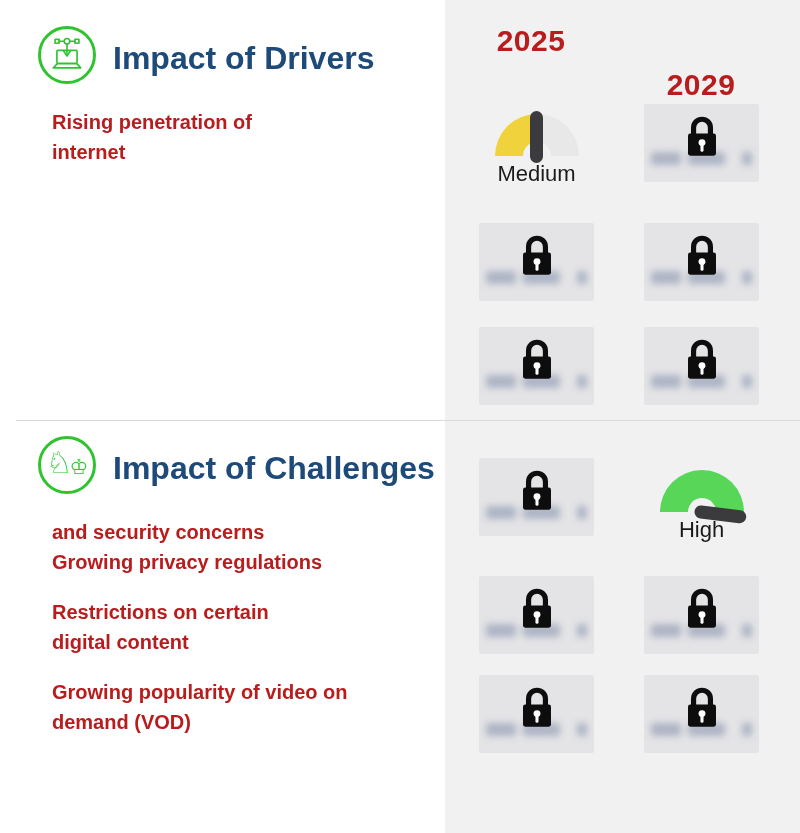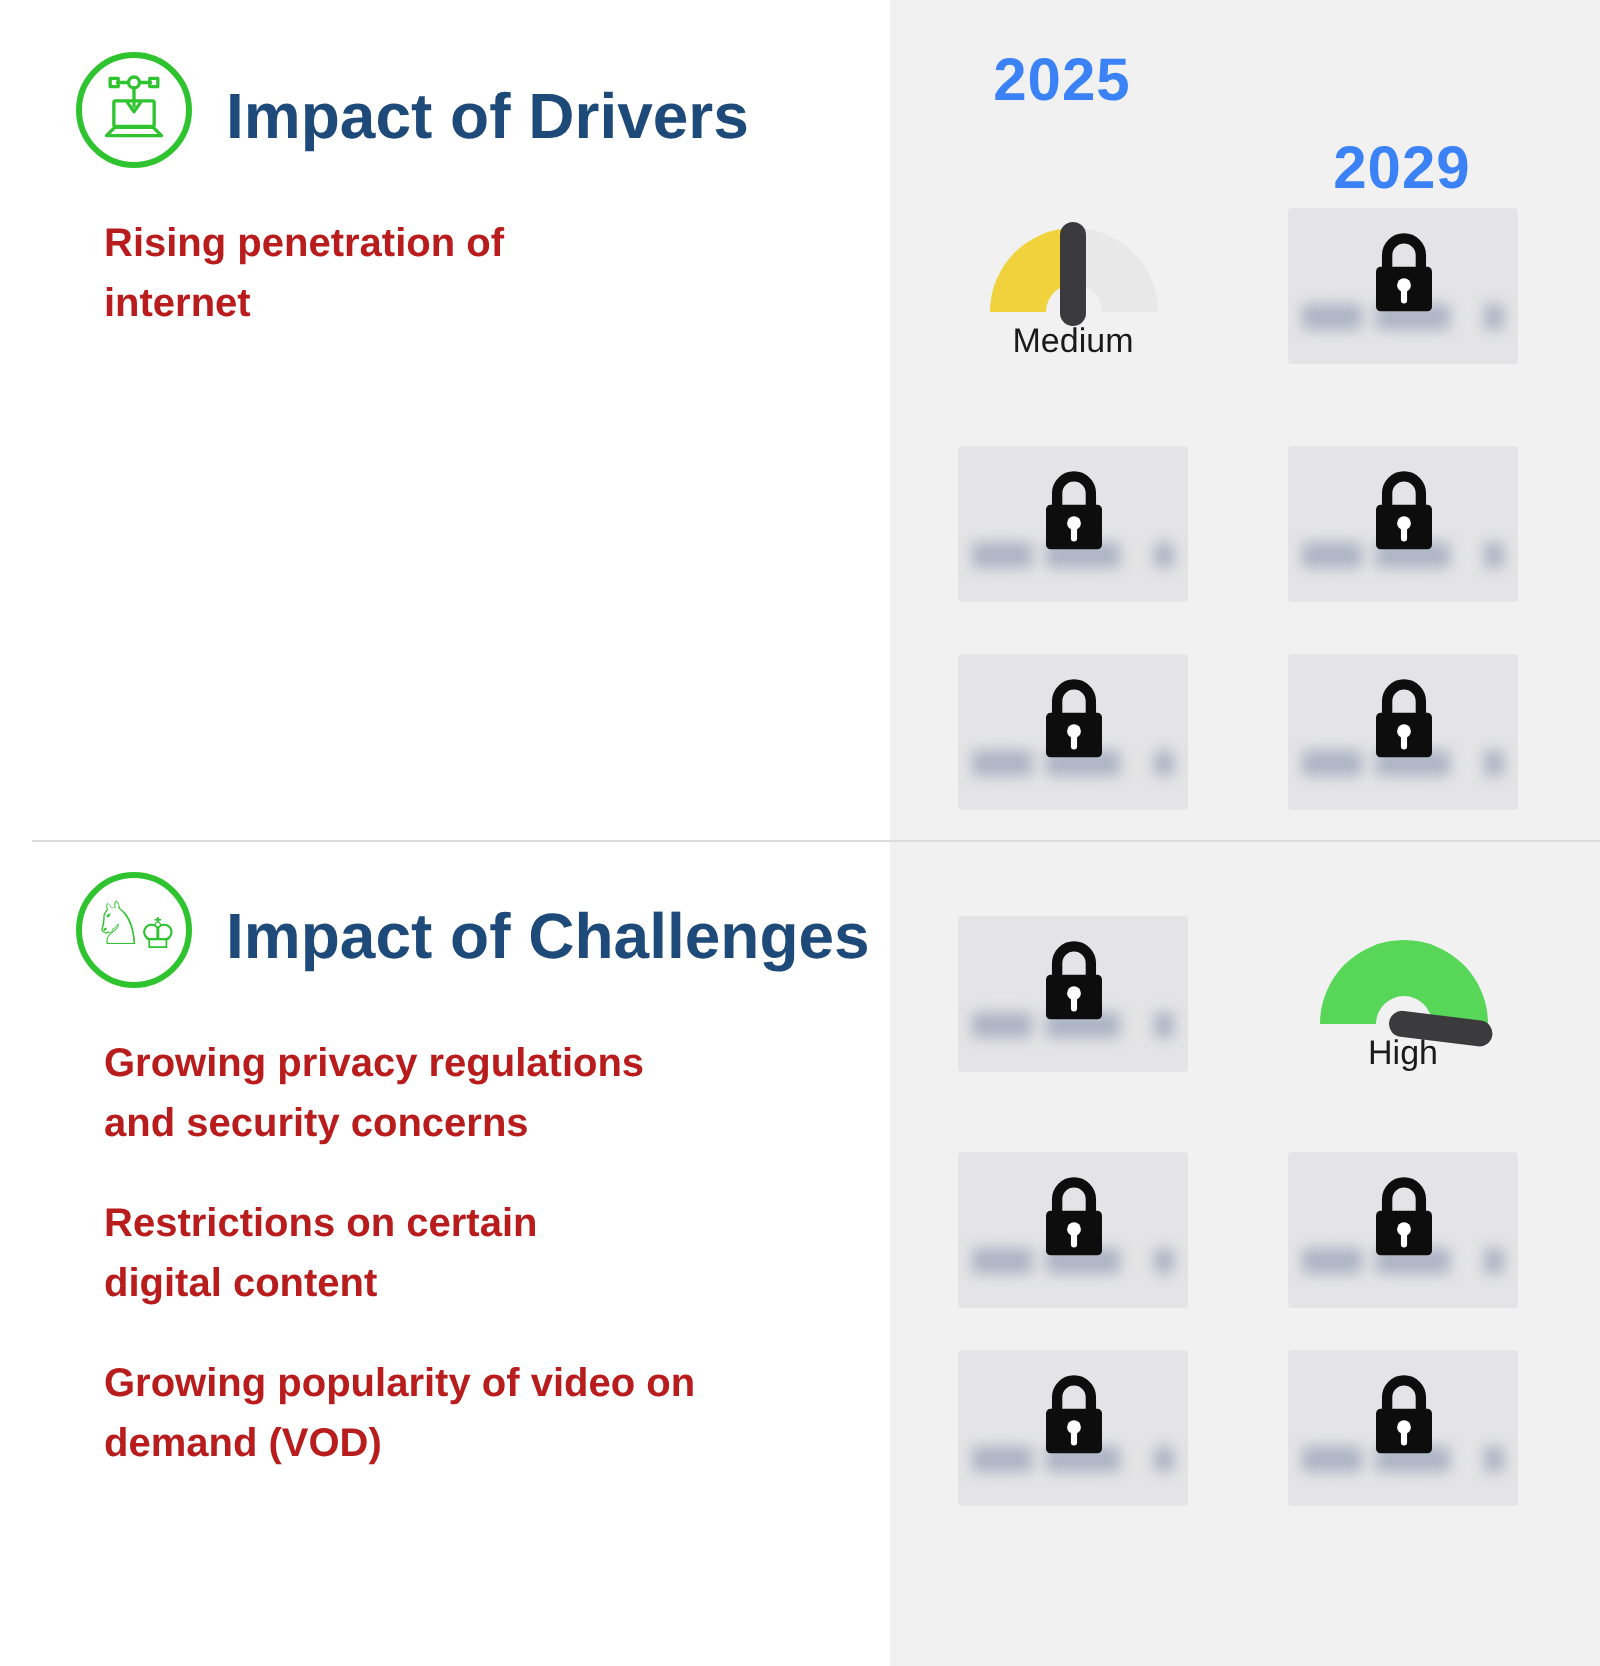--- a/index.html
+++ b/index.html
@@ -12,21 +12,21 @@
   .stage{position:relative;width:800px;height:833px;overflow:hidden;background:#fff;}
 
   
   .right-panel{position:absolute;left:445px;top:0;width:355px;height:833px;background:#F1F1F2;}
 
   
   .h-divider{position:absolute;left:16px;top:420px;width:784px;height:1px;background:#DBDBDB;}
 
   
   .year-header{position:absolute;top:24px;width:120px;text-align:center;
-    font-size:30px;font-weight:700;color:#3b82f6;letter-spacing:.5px;}
+    font-size:30px;font-weight:700;color:#b91c1c;letter-spacing:.5px;}
   .year-header.y1{left:471px;}
   .year-header.y2{left:641px;margin-top:44px;}
 
   
   .icon-circle{position:absolute;width:58px;height:58px;border:3px solid #2FC42F;border-radius:50%;
     box-sizing:border-box;display:flex;align-items:center;justify-content:center;}
   .icon-circle svg{display:block;}
   .chess-wrap{display:flex;align-items:flex-end;line-height:1;color:#2FC42F;padding-bottom:5px;
     font-family:"DejaVu Sans",sans-serif;}
   .chess-knight{font-size:30px;}
@@ -57,21 +57,21 @@
   .gauge{position:relative;width:84px;height:42px;}
   .gauge .arc{width:84px;height:42px;border-radius:84px 84px 0 0;}
   .gauge.medium .arc{background:conic-gradient(from 270deg at 50% 100%, #F0D23C 0deg 90deg, #E8E8E8 90deg 180deg);}
   .gauge.high .arc{background:#57D657;}
   .gauge .hole{position:absolute;bottom:0;left:50%;transform:translateX(-50%);
     width:28px;height:14px;border-radius:28px 28px 0 0;background:#F1F1F2;}
   .gauge .needle{position:absolute;width:13px;height:52px;border-radius:7px;background:#3B3B3D;
     left:calc(50% - 6.5px);bottom:-7px;transform-origin:50% calc(100% - 7px);}
   .gauge.medium .needle{transform:rotate(0deg);}
   .gauge.high .needle{transform:rotate(97deg);}
-  .gauge-label{margin-top:5px;font-size:17px;font-weight:400;color:#1a1a1a;text-align:left;}
+  .gauge-label{margin-top:5px;font-size:22px;font-weight:400;color:#1a1a1a;text-align:left;}
   .gauge-cell.gm{padding-top:10px;}
   .gauge-cell.gh{padding-top:12px;}
 </style>
 </head>
 <body>
 
 <div class="stage">
 
   <div class="right-panel"></div>
   <div class="h-divider"></div>
@@ -178,22 +178,22 @@
 
   <div class="icon-circle" style="left:38px;top:436px;">
     <div class="chess-wrap">
       <span class="chess-knight">♘</span>
       <span class="chess-king">♔</span>
     </div>
   </div>
   <div class="section-title" style="top:450px;">Impact of Challenges</div>
 
   <div class="item-label" style="top:517px;">
+    <span>and security concerns</span>
     <span>Growing privacy regulations</span>
-    <span>and security concerns</span>
   </div>
   <div class="item-label" style="top:597px;">
     <span>Restrictions on certain</span>
     <span>digital content</span>
   </div>
   <div class="item-label" style="top:677px;">
     <span>Growing popularity of video on</span>
     <span>demand (VOD)</span>
   </div>
 

